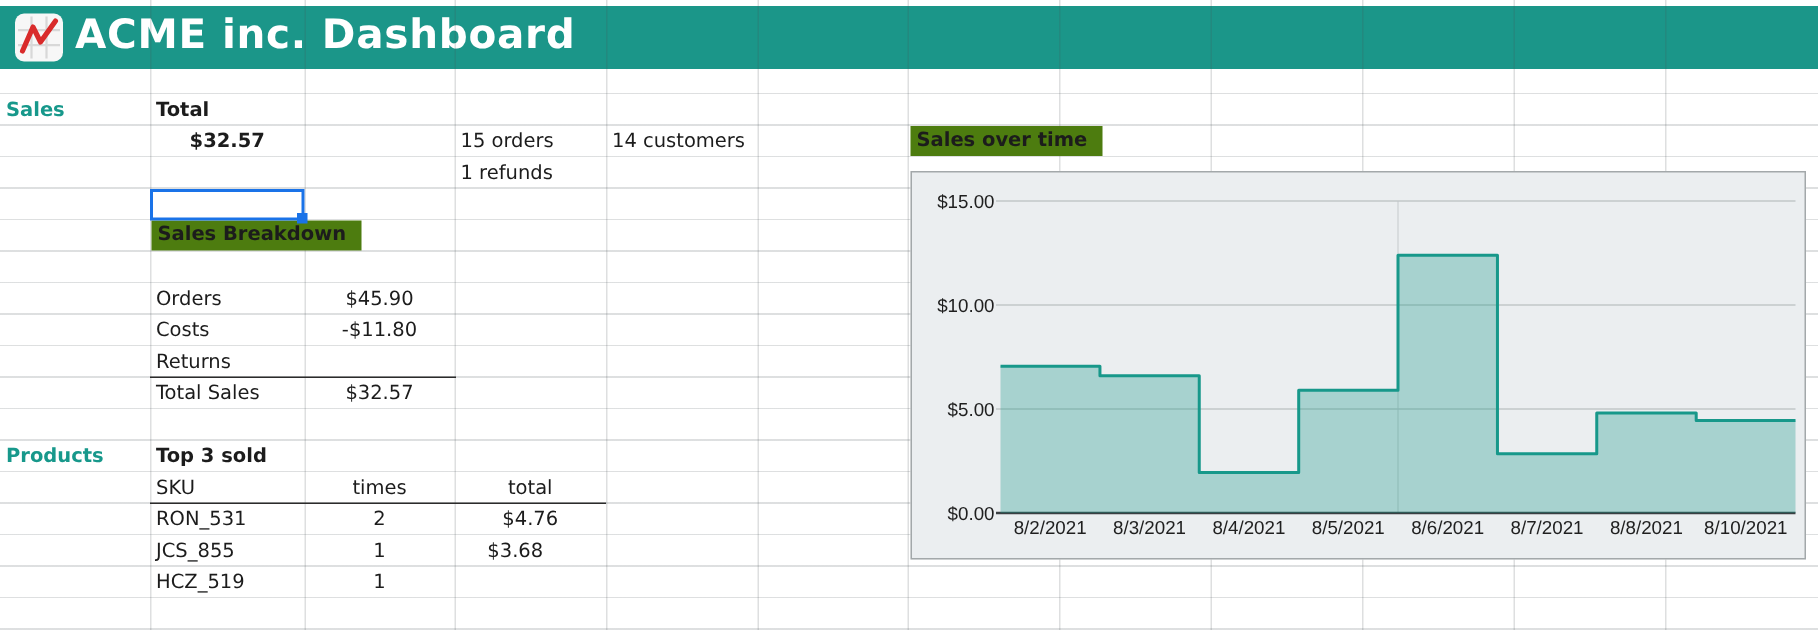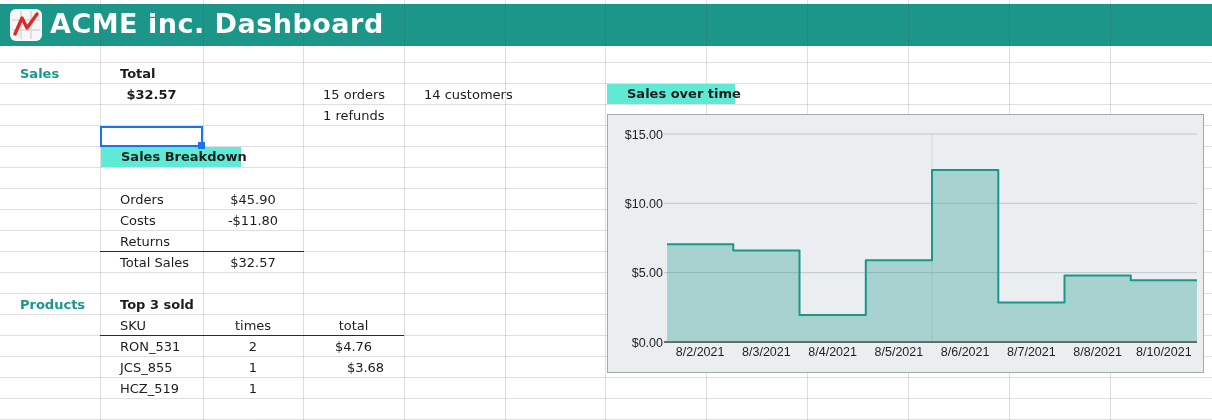--- a/index.html
+++ b/index.html
@@ -14,26 +14,26 @@
   
   .appbar{position:absolute;left:0;top:4px;width:1212px;height:42px;background:var(--header-bg);z-index:1;}
   .appbar .title{position:absolute;left:50px;top:4px;font-size:27px;font-weight:bold;color:#fff;
                  letter-spacing:0.5px;white-space:nowrap;}
   .logo{position:absolute;left:9px;top:4px;}
   
   .vline{position:absolute;top:0;width:1px;height:420px;background:var(--grid);z-index:2;}
   .hgrid{position:absolute;left:0;top:42px;width:1212px;height:378px;z-index:2;
          background-image:repeating-linear-gradient(to bottom,transparent 0 20px,var(--grid) 20px 21px);}
   
-  .c{position:absolute;height:21px;line-height:21px;font-size:13px;padding:0 20px;box-sizing:border-box;
+  .c{position:absolute;height:21px;line-height:21px;font-size:13px;padding:0 4px;box-sizing:border-box;
      white-space:nowrap;z-index:4;}
   .b{font-weight:bold;}
   .r{text-align:center;}
   .teal{color:var(--teal);}
-  .wbg{background:#5eead4;height:20px;line-height:20px;}
+  .wbg{background:#4d7c0f;height:20px;line-height:20px;}
   .darkline{position:absolute;height:1px;background:#2b2b2b;z-index:3;}
   
   .sel{position:absolute;left:100px;top:126px;width:103px;height:21px;border:2px solid #1a73e8;
        box-sizing:border-box;z-index:5;background:transparent;}
   .sel .handle{position:absolute;right:-4px;bottom:-4px;width:7px;height:7px;background:#1a73e8;}
   
   .chartpanel{position:absolute;left:607px;top:114px;width:597px;height:259px;background:#ebeef0;
               border:1px solid #a3a8aa;box-sizing:border-box;z-index:6;}
 </style>
 </head>
@@ -89,21 +89,21 @@
   <div class="c b" style="left:100px;top:294px;width:103px;">Top 3 sold</div>
   <div class="c" style="left:100px;top:315px;width:103px;">SKU</div>
   <div class="c r" style="left:203px;top:315px;width:100px;">times</div>
   <div class="c r" style="left:303px;top:315px;width:101px;">total</div>
 
   <div class="c" style="left:100px;top:336px;width:103px;">RON_531</div>
   <div class="c r" style="left:203px;top:336px;width:100px;">2</div>
   <div class="c r" style="left:303px;top:336px;width:101px;">$4.76</div>
   <div class="c" style="left:100px;top:357px;width:103px;">JCS_855</div>
   <div class="c r" style="left:203px;top:357px;width:100px;">1</div>
-  <div class="c r" style="left:315px;top:357px;width:101px;">$3.68</div>
+  <div class="c r" style="left:293px;top:357px;width:101px;">$3.68</div>
   <div class="c" style="left:100px;top:378px;width:103px;">HCZ_519</div>
   <div class="c r" style="left:203px;top:378px;width:100px;">1</div>
   <div class="c r" style="left:303px;top:378px;width:101px;margin-top:44px;">$3.51</div>
 
   <div class="sel">
     <div class="handle"></div>
   </div>
 
   <div class="chartpanel">
     <svg id="chartsvg" width="595" height="257">

